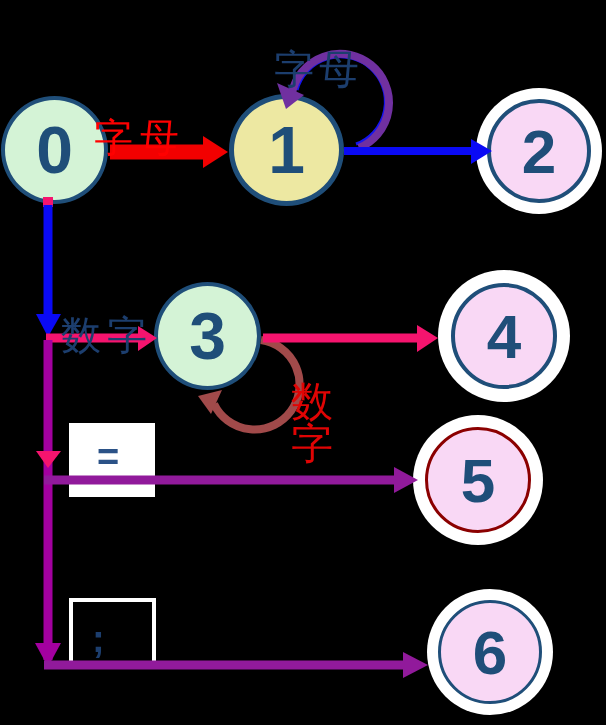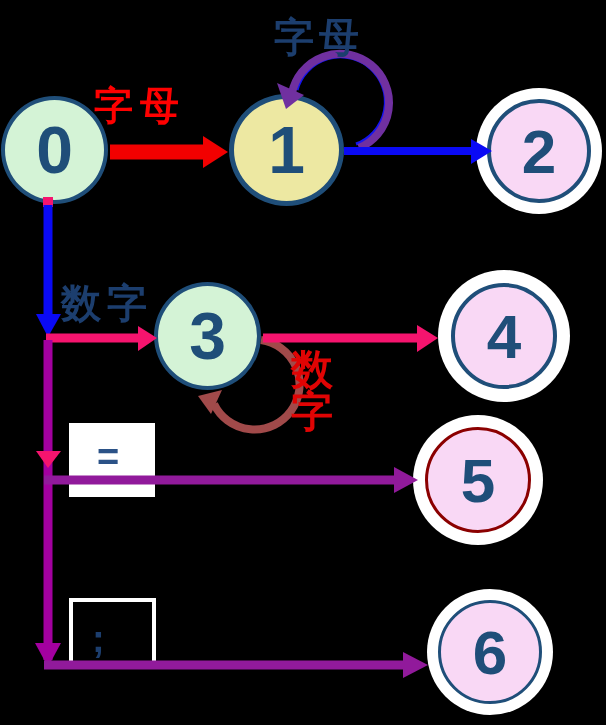--- a/index.html
+++ b/index.html
@@ -30,21 +30,21 @@
   #state-5 .num{font-size:62px;}
   #ring-6{left:427px;top:589px;width:126px;height:126px;}
   #state-6{width:104px;height:104px;background:#F9D8F5;border:3px solid #1F4E79;}
   #state-6 .num{font-size:62px;}
 
   
   #equals-box{position:absolute;left:69px;top:423px;width:86px;height:74px;background:#ffffff;}
   #semicolon-box{position:absolute;left:69px;top:598px;width:87px;height:68px;background:#000000;border:4px solid #ffffff;box-sizing:border-box;}
 
   
-  .cjk{position:absolute;font-family:"DejaVu Serif","Liberation Serif",serif;font-weight:bold;line-height:1;}
+  .cjk{position:absolute;font-family:"DejaVu Serif","Liberation Serif",serif;font-weight:normal;line-height:1;margin-top:32px;}
   #lbl-letter-red{left:94px;top:86px;font-size:39px;letter-spacing:7px;color:#FF0000;}
   #lbl-letter-loop{left:274px;top:17px;font-size:40px;letter-spacing:5px;color:#1C3E6E;}
   #lbl-digit{left:61px;top:283px;font-size:40px;letter-spacing:6px;color:#1C3E6E;}
   #lbl-digit-loop{left:291px;top:349px;width:46px;font-size:42px;line-height:1.0;color:#E00404;}
   .sym{position:absolute;font-family:"Liberation Sans",sans-serif;font-weight:bold;}
   #lbl-equals{left:97px;top:436px;font-size:38px;color:#2B5287;}
   #lbl-semicolon{left:92px;top:618px;font-size:38px;color:#1C3E6E;}
 
   
   #edges{position:absolute;left:0;top:0;width:606px;height:725px;pointer-events:none;}

